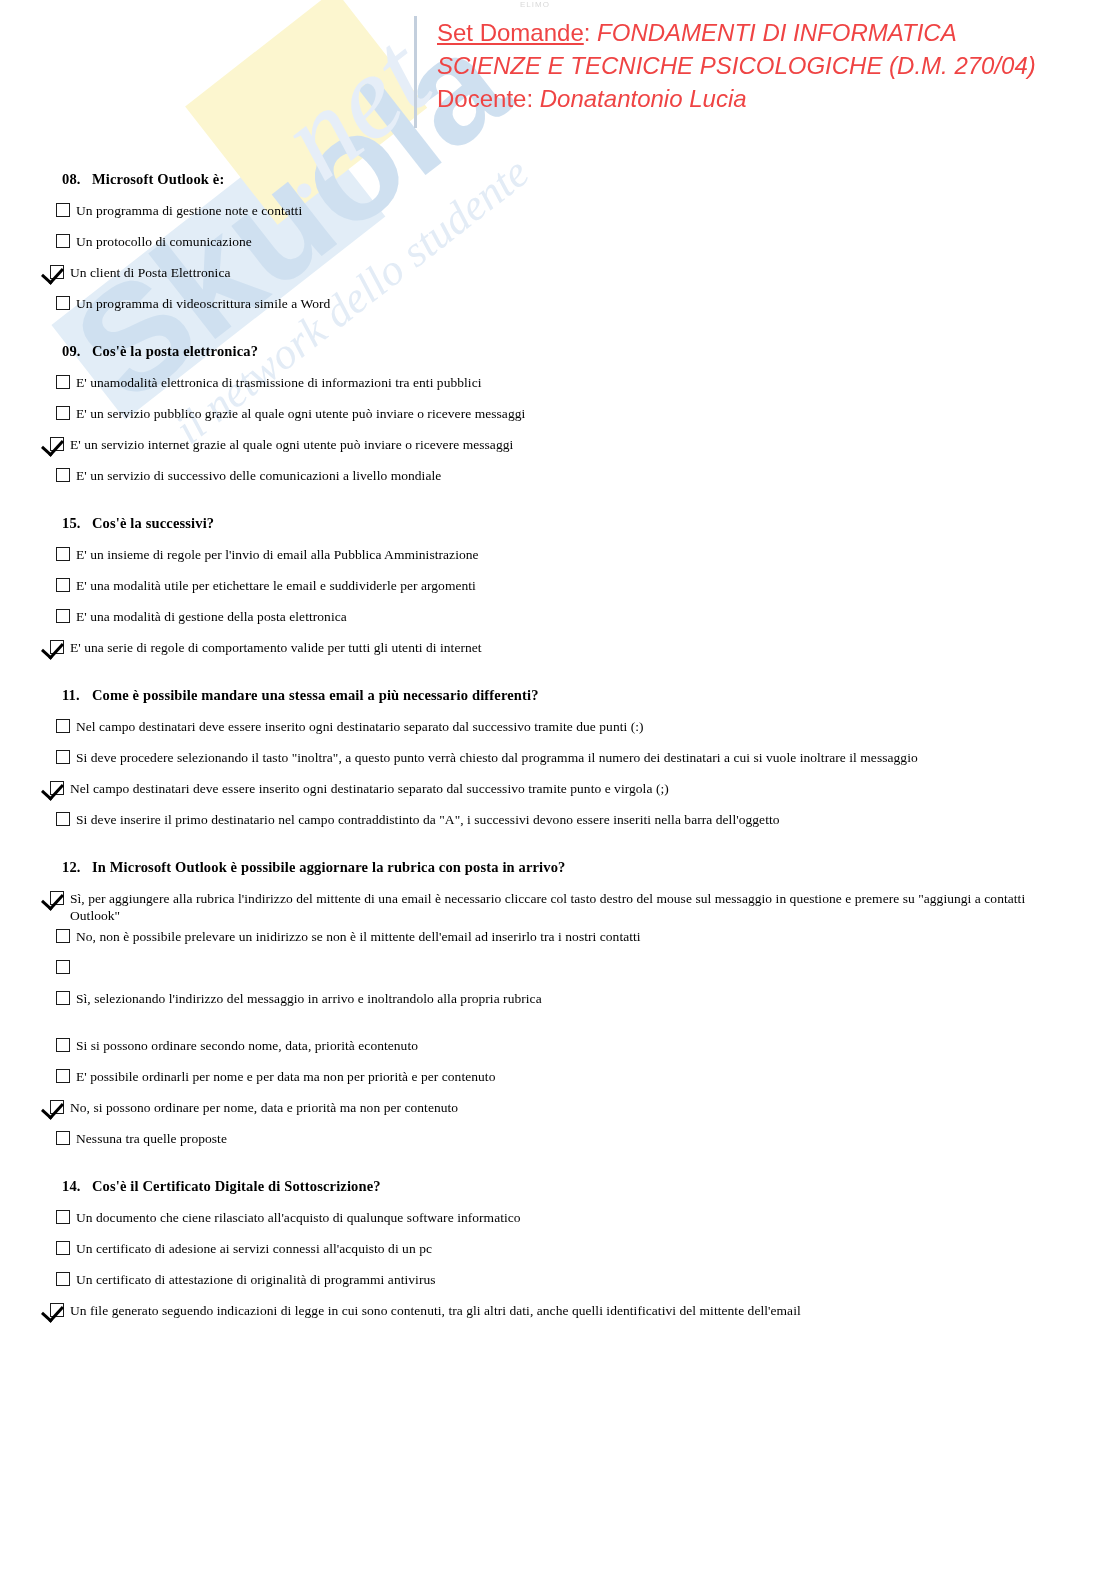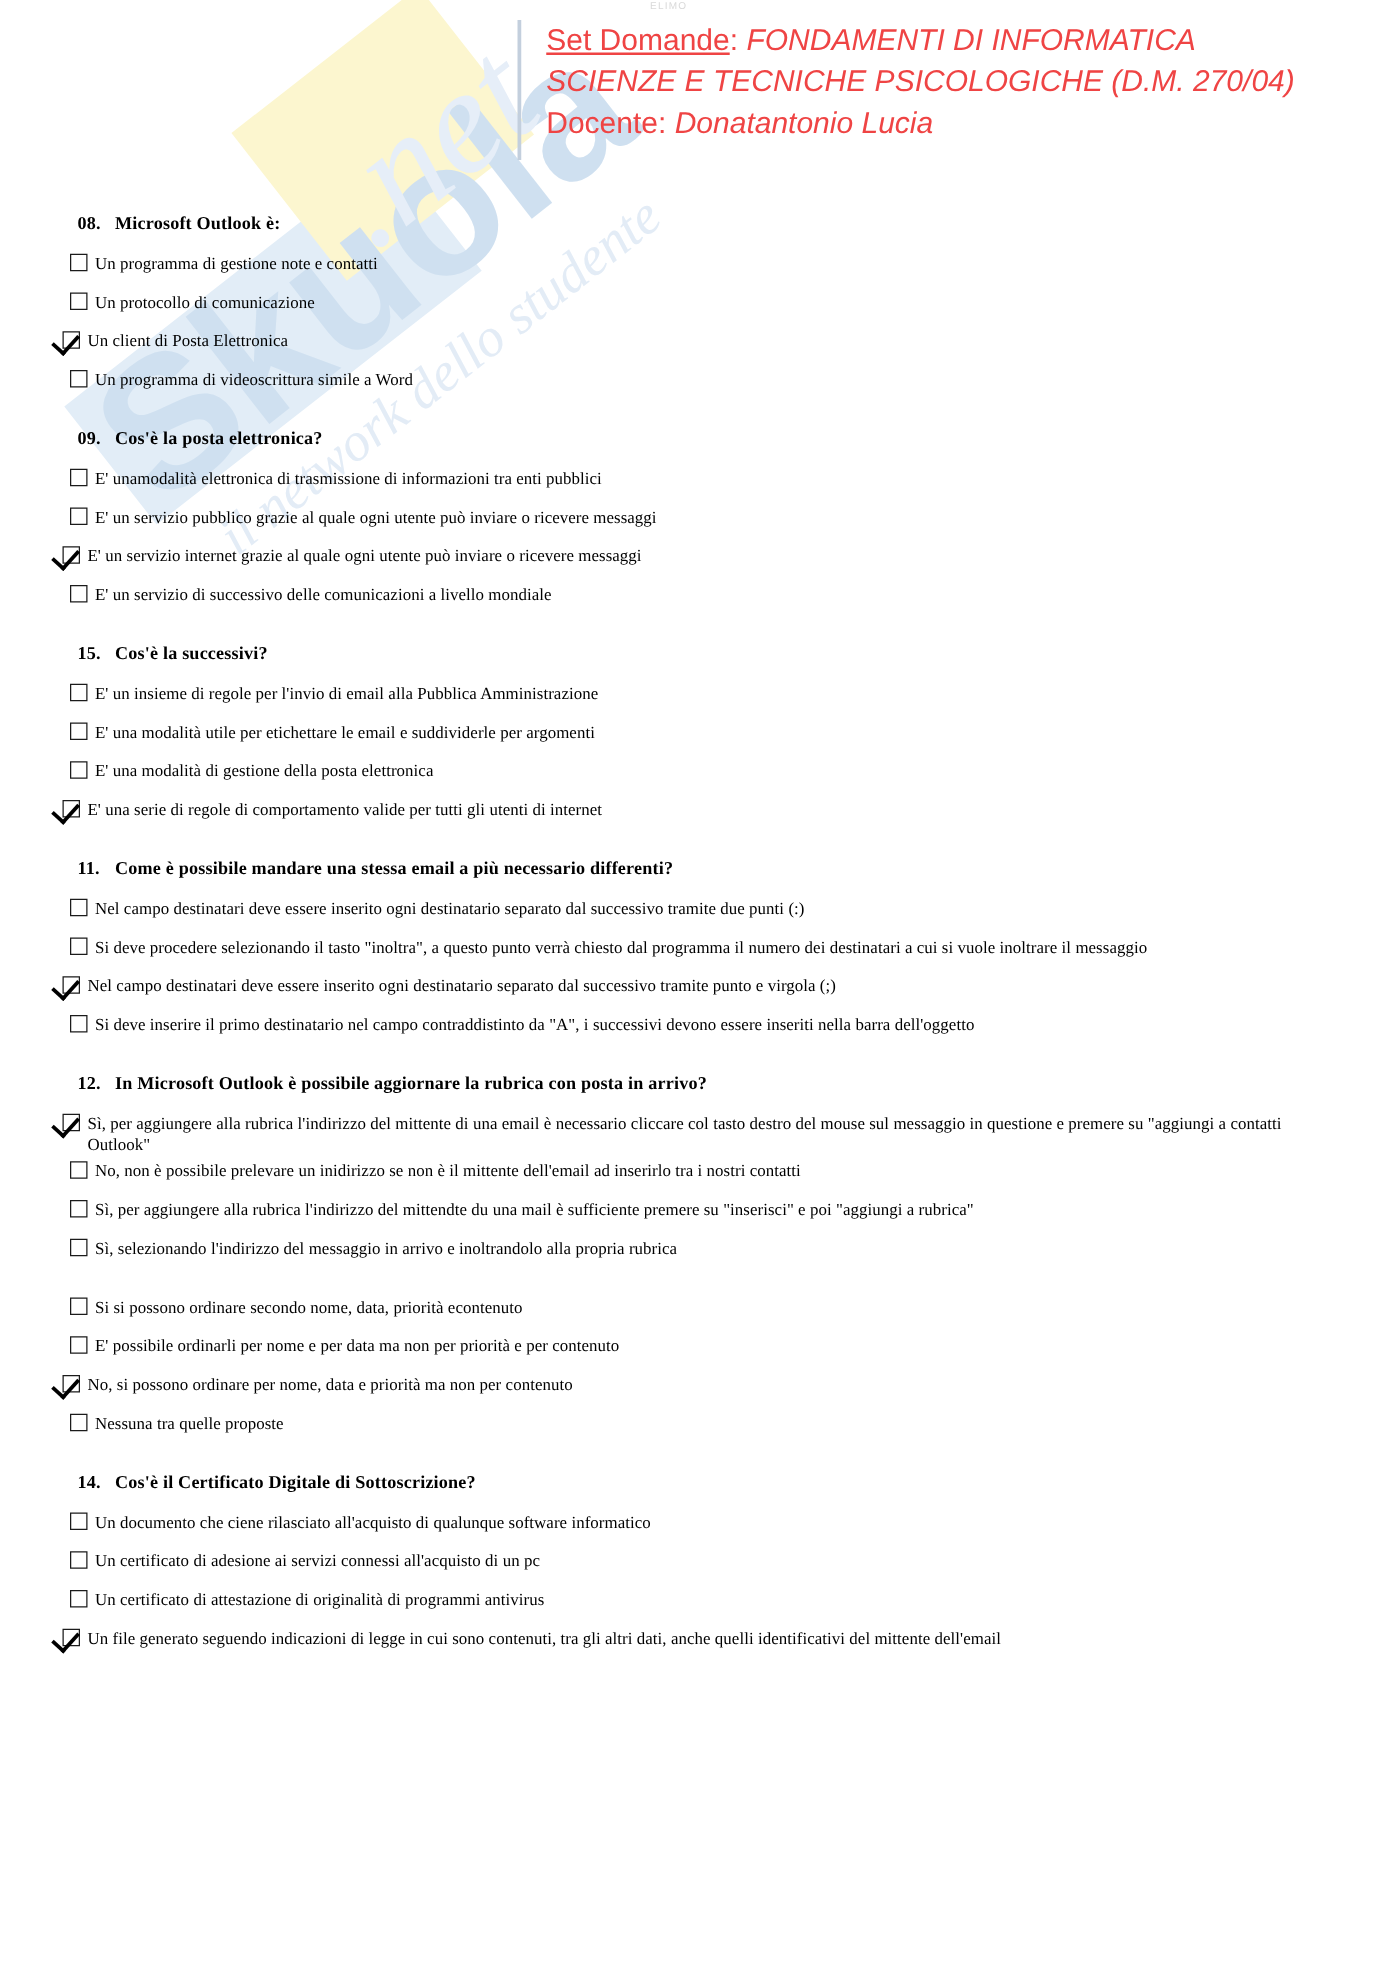--- a/index.html
+++ b/index.html
@@ -294,21 +294,20 @@
           <div class="option unchecked opt-row-indent">
             <span class="box-wrap">
               <span class="chk"></span>
             </span>
             <span class="opt-text">No, non è possibile prelevare un inidirizzo se non è il mittente dell'email ad inserirlo tra i nostri contatti</span>
           </div>
           <div class="option unchecked opt-row-indent">
             <span class="box-wrap">
               <span class="chk"></span>
             </span>
-            <span class="opt-text">Sì, per aggiungere alla rubrica l'indirizzo del mittendte du una mail è sufficiente premere su "inserisci" e poi "aggiungi a rubrica"</span>
           </div>
           <div class="option unchecked opt-row-indent">
             <span class="box-wrap">
               <span class="chk"></span>
             </span>
             <span class="opt-text">Sì, selezionando l'indirizzo del messaggio in arrivo e inoltrandolo alla propria rubrica</span>
           </div>
         </div>
       </div>
       <div class="question-block">

